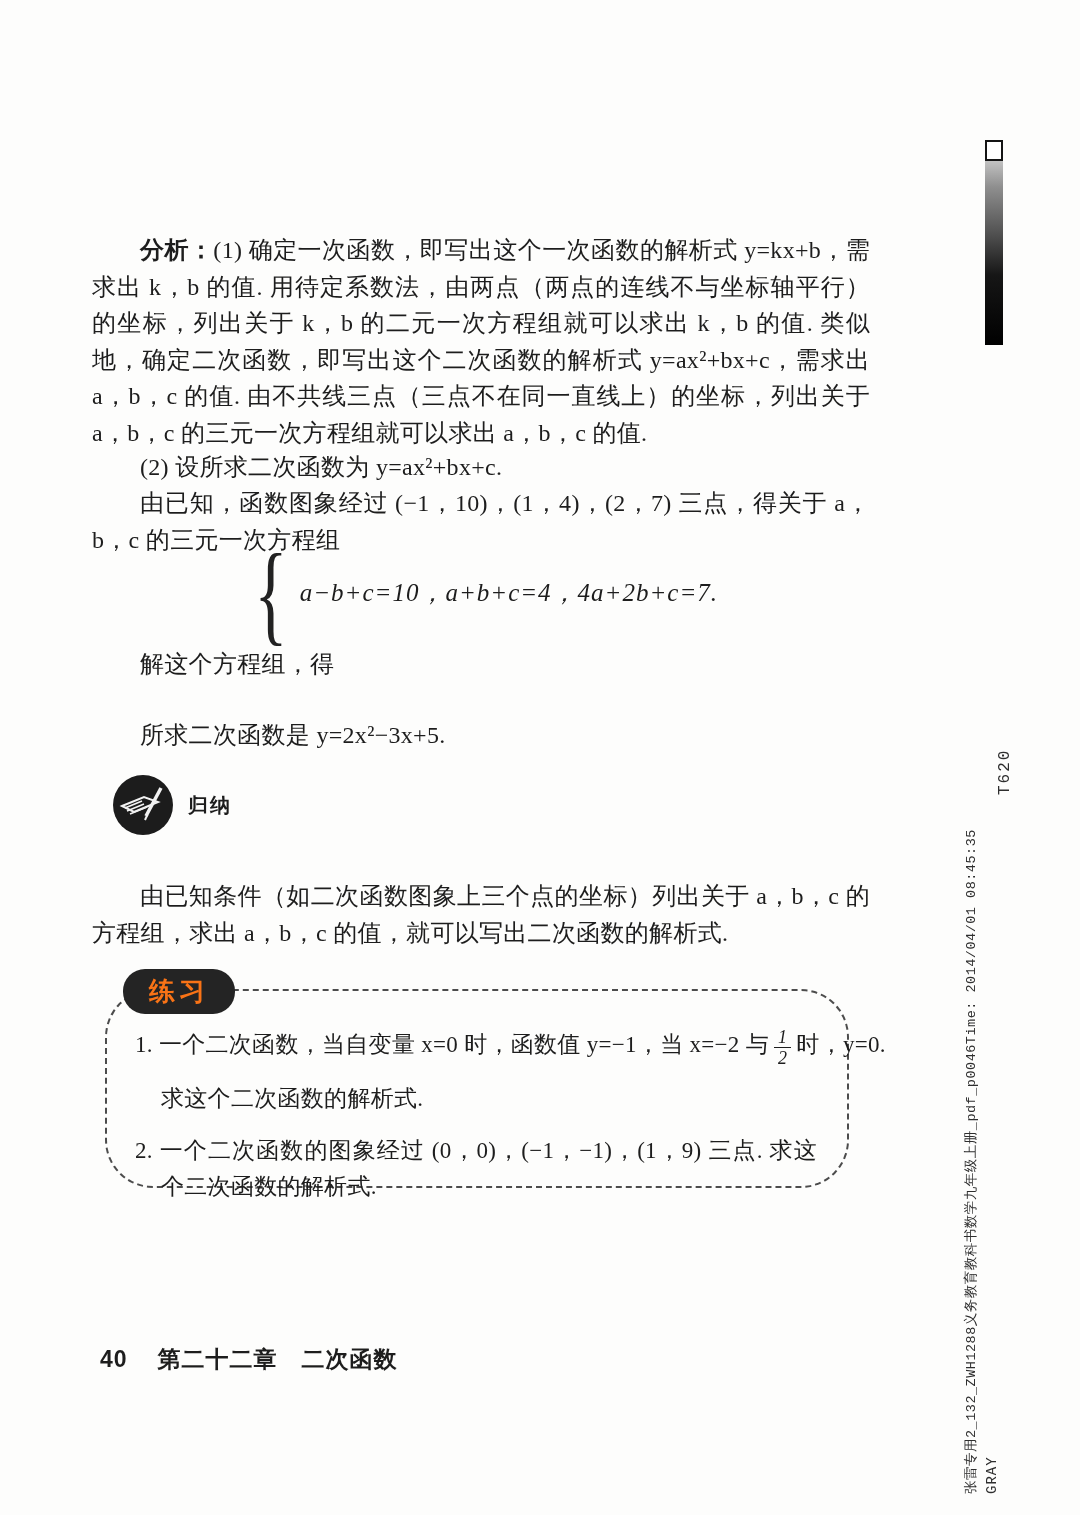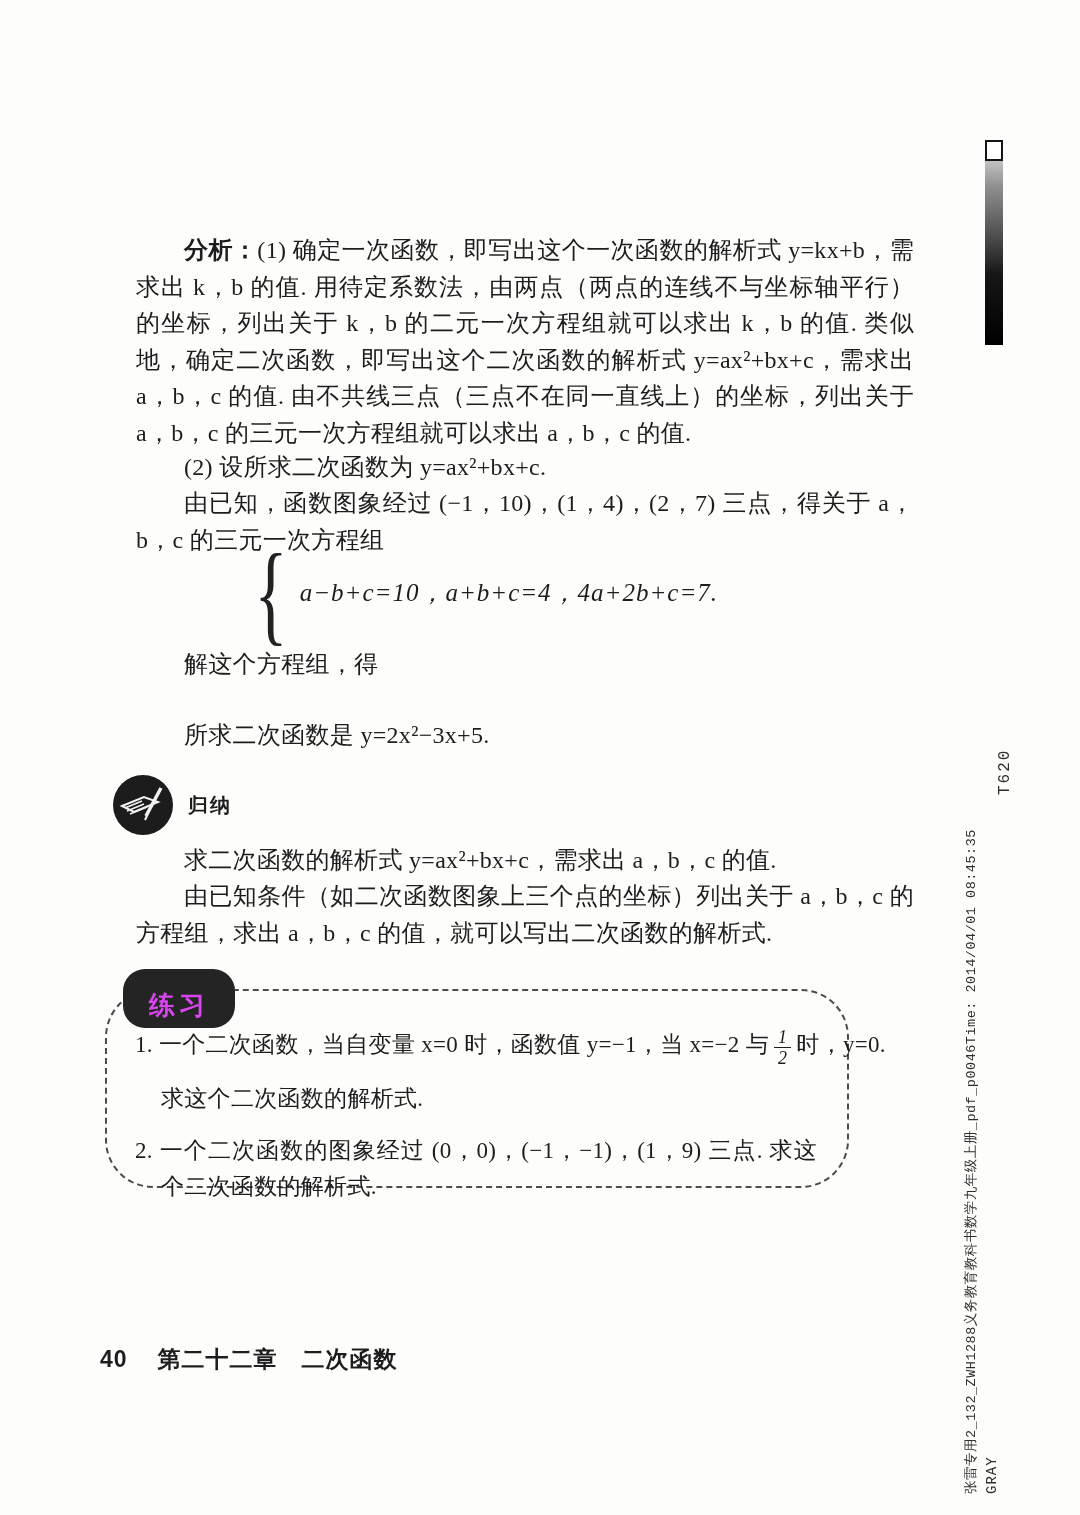--- a/index.html
+++ b/index.html
@@ -17,21 +17,21 @@
   
   .para {
     position: absolute;
     left: 92px;
     width: 778px;
     font-size: 24px;
     line-height: 36.5px;
     text-align: justify;
     letter-spacing: 0.3px;
   }
-  .indent { text-indent: 2em; margin-left: 44px; }
+  .indent { text-indent: 2em; }
   .bold-label { font-weight: bold; }
 
   
   .system {
     position: absolute;
     left: 92px;
     top: 543px;
     width: 778px;
     display: flex;
     justify-content: center;
@@ -78,23 +78,23 @@
     height: 199px;
     border: 2.5px dashed #4c4c4c;
     border-radius: 48px;
     padding: 36px 30px 0 28px;
   }
   .ex-pill {
     position: absolute;
     left: 16px;
     top: -22px;
     background: #242424;
-    color: #d946ef;
+    color: #f97316;
     border-radius: 22px;
-    padding: 22px 26px 7px 26px;
+    padding: 8px 26px 7px 26px;
     font-size: 26px;
     font-weight: bold;
     letter-spacing: 4px;
     line-height: 30px;
   }
   .ex-text { font-size: 23px; line-height: 36px; letter-spacing: 0.3px; }
   .ex1-line1 { display: flex; align-items: flex-start; height: 46px; white-space: nowrap; }
   .ex1-line2 { margin-top: 8px; padding-left: 26px; }
   .ex-item2 { margin-top: 16px; padding-left: 26px; text-indent: -26px; text-align: justify; }
   .frac {
@@ -175,21 +175,20 @@
       <svg viewBox="0 0 62 62" width="62" height="62">
         <circle cx="31" cy="31" r="30" fill="#1c1c1c"></circle>
         <path d="M10 32 L32 23 L46 28 L22 38 Z" fill="#1c1c1c" stroke="#f2f2f2" stroke-width="2"></path>
         <path d="M13 34 L30 27 M15 37 L32 30 M18 40 L35 33" stroke="#f2f2f2" stroke-width="1.6" fill="none"></path>
         <path d="M34 42 L49 14" stroke="#f2f2f2" stroke-width="3.5" fill="none"></path>
         <path d="M33 46 L35.5 40.5" stroke="#f2f2f2" stroke-width="2" fill="none"></path>
       </svg>
     </span>
     <span class="sum-title">归纳</span>
   </div>
-  <p class="para indent" style="top:842px">求二次函数的解析式 y=ax²+bx+c，需求出 a，b，c 的值.</p>
   <p class="para indent" style="top:878px">由已知条件（如二次函数图象上三个点的坐标）列出关于 a，b，c 的方程组，求出 a，b，c 的值，就可以写出二次函数的解析式.</p>
 
   <div class="ex-box">
     <div class="ex-pill"><span>练习</span></div>
     <div class="ex-text ex1-line1">
       <span>1. 一个二次函数，当自变量 x=0 时，函数值 y=−1，当 x=−2 与</span>
       <span class="frac">
         <span class="num">1</span>
         <span class="den">2</span>
       </span>

